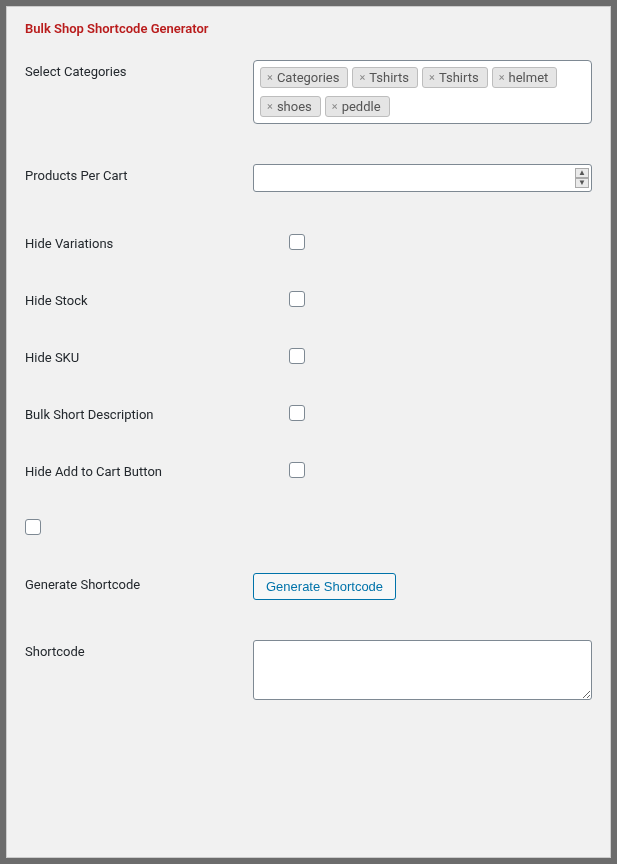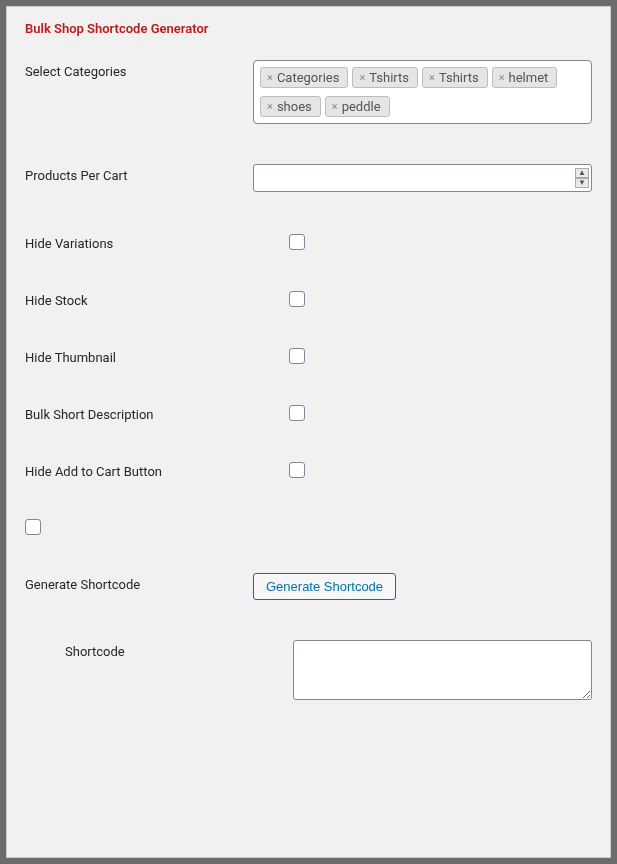--- a/index.html
+++ b/index.html
@@ -194,27 +194,27 @@
   </div>
 
   <div class="form-row tight">
     <div class="form-label">Hide Stock</div>
     <div class="form-control">
         <div class="checkbox"></div>
       </div>
   </div>
 
 
-
-  <div class="form-row tight">
-    <div class="form-label">Hide Thumbnail</div>
-    <div class="form-control">
-        <div class="checkbox"></div>
-      </div>
-  </div>
+  <div class="form-row tight">
+    <div class="form-label">Hide SKU</div>
+    <div class="form-control">
+        <div class="checkbox"></div>
+      </div>
+  </div>
+
 
   <div class="form-row tight">
     <div class="form-label">Bulk Short Description</div>
     <div class="form-control">
         <div class="checkbox"></div>
       </div>
   </div>
 
   <div class="form-row tight">
     <div class="form-label">Hide Add to Cart Button</div>
@@ -229,19 +229,19 @@
       </div>
   </div>
 
   <div class="form-row" style="">
     <div class="form-label">Generate Shortcode</div>
     <div class="form-control">
       <button class="btn">Generate Shortcode</button>
     </div>
   </div>
 
-  <div class="form-row" style="margin-bottom:0;margin-left:40px;">
+  <div class="form-row" style="margin-bottom:0;">
     <div class="form-label">Shortcode</div>
     <div class="form-control">
       <textarea class="textarea" style=""></textarea>
     </div>
   </div>
 </div>
 
 </body></html>

